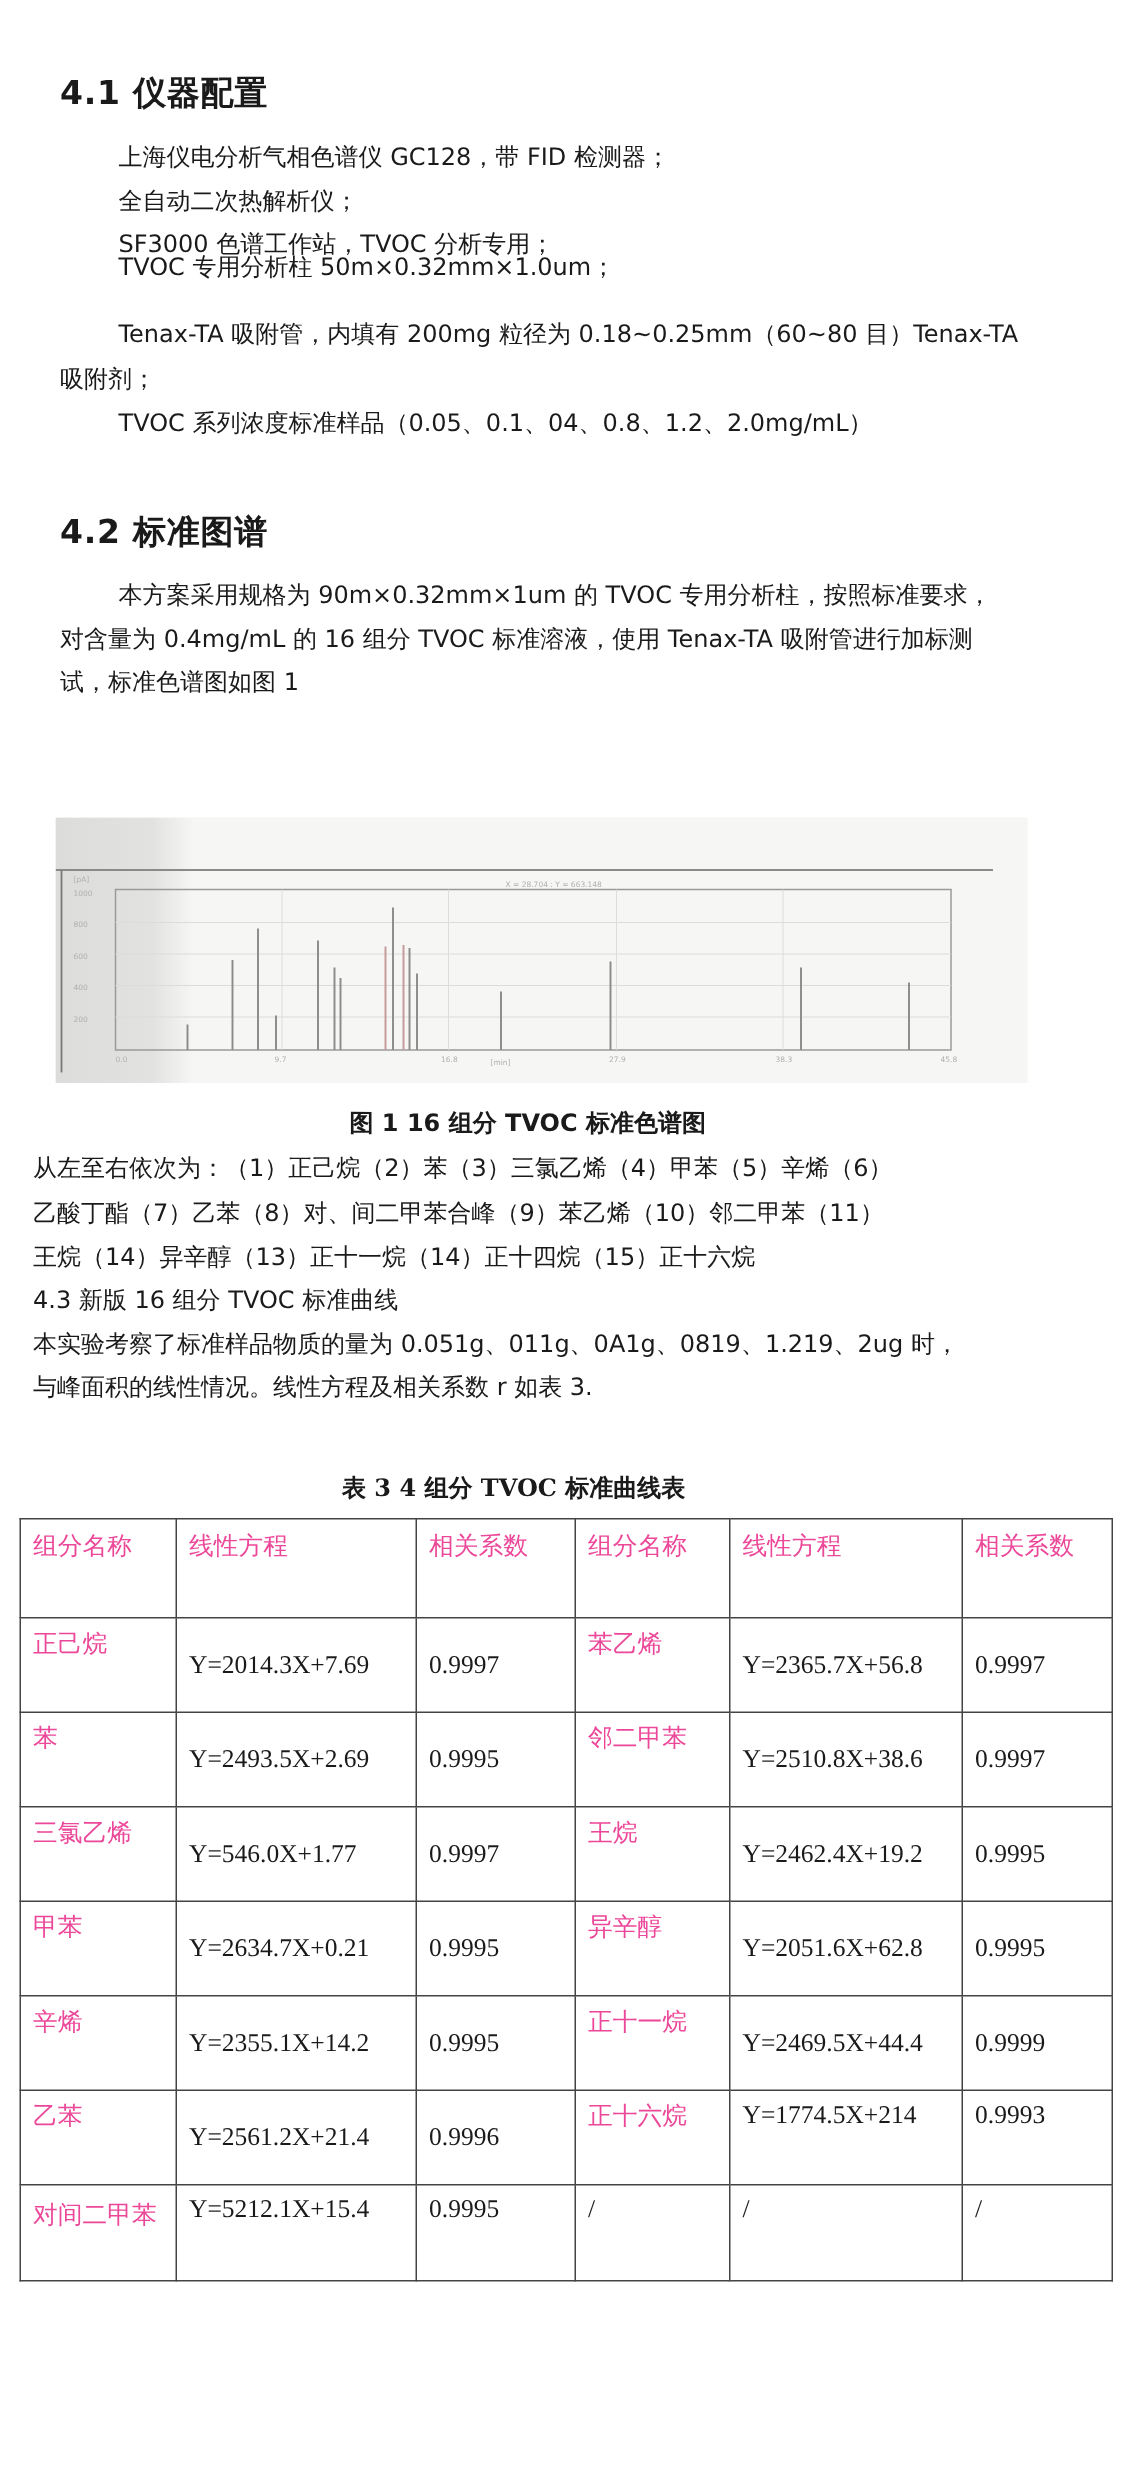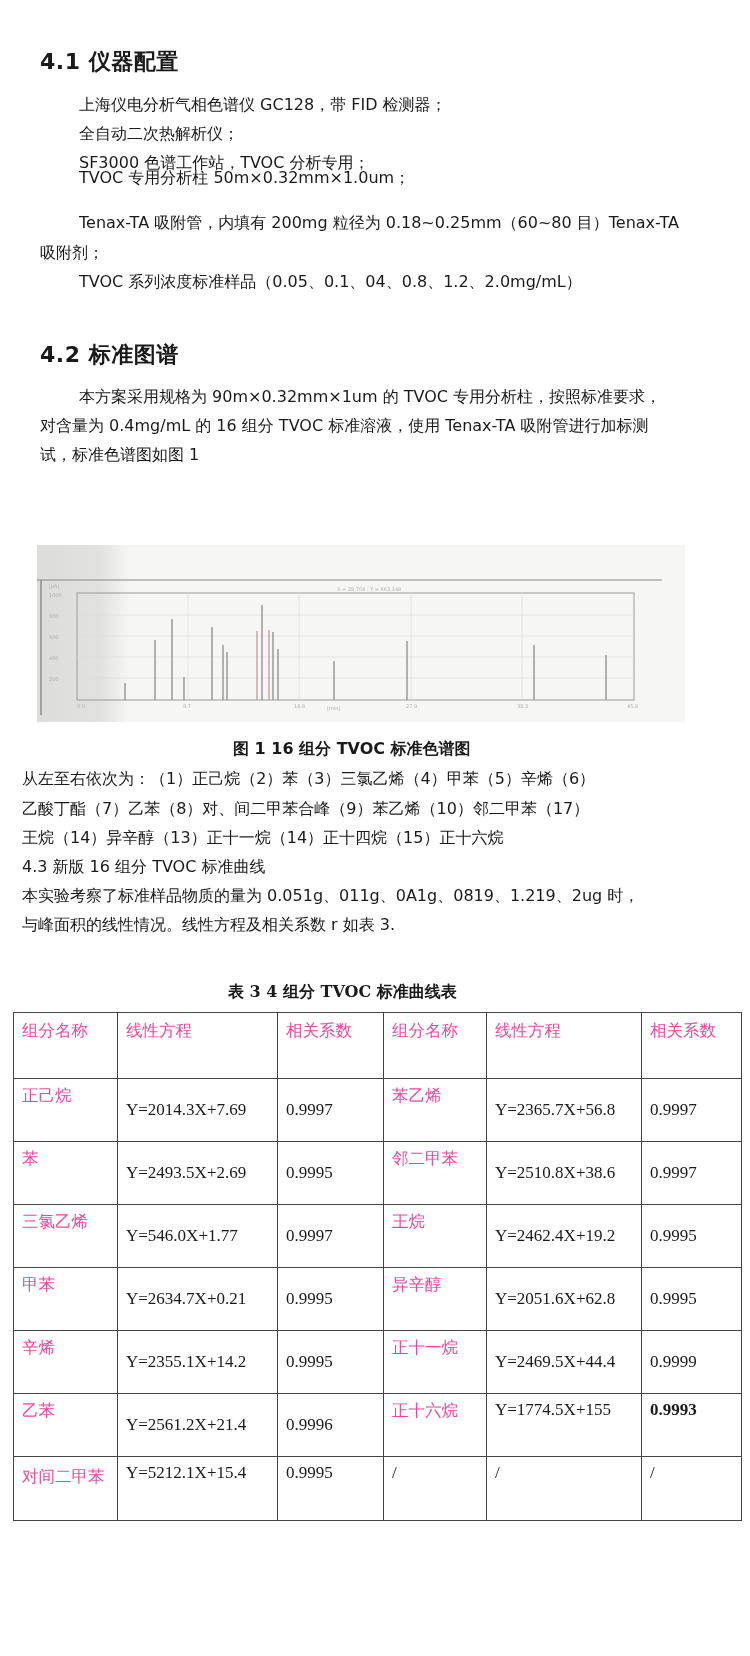--- a/index.html
+++ b/index.html
@@ -85,21 +85,21 @@
       <line x1="370" y1="155" x2="370" y2="96"></line>
       <line x1="497" y1="155" x2="497" y2="100"></line>
       <line x1="569" y1="155" x2="569" y2="110"></line>
     </g>
   </svg>
 </div>
 
 <div class="abs cap" style="left:233px; top:739px;">图 1 16 组分 TVOC 标准色谱图</div>
 
 <div class="abs p" style="left:22px; top:769px;">从左至右依次为：（1）正己烷（2）苯（3）三氯乙烯（4）甲苯（5）辛烯（6）</div>
-<div class="abs p" style="left:22px; top:799px;">乙酸丁酯（7）乙苯（8）对、间二甲苯合峰（9）苯乙烯（10）邻二甲苯（17）</div>
+<div class="abs p" style="left:22px; top:799px;">乙酸丁酯（7）乙苯（8）对、间二甲苯合峰（9）苯乙烯（10）邻二甲苯（11）</div>
 <div class="abs p" style="left:22px; top:828px;">王烷（14）异辛醇（13）正十一烷（14）正十四烷（15）正十六烷</div>
 
 <div class="abs p" style="left:22px; top:857px;">4.3 新版 16 组分 TVOC 标准曲线</div>
 <div class="abs p" style="left:22px; top:886px;">本实验考察了标准样品物质的量为 0.051g、011g、0A1g、0819、1.219、2ug 时，</div>
 <div class="abs p" style="left:22px; top:915px;">与峰面积的线性情况。线性方程及相关系数 r 如表 3.</div>
 
 <div class="abs cap" style="left:228px; top:982px; font-family:'DejaVu Serif', serif;">表 3 4 组分 TVOC 标准曲线表</div>
 
 <table>
   <colgroup>
@@ -157,22 +157,22 @@
     <td class="val">0.9995</td>
     <td class="name">正十一烷</td>
     <td class="val">Y=2469.5X+44.4</td>
     <td class="val">0.9999</td>
   </tr>
   <tr>
     <td class="name">乙苯</td>
     <td class="val">Y=2561.2X+21.4</td>
     <td class="val">0.9996</td>
     <td class="name">正十六烷</td>
-    <td class="val" style="padding-top:6px;">Y=1774.5X+155</td>
-    <td class="val" style="padding-top:6px;font-weight:bold;">0.9993</td>
+    <td class="val" style="padding-top:6px;">Y=1774.5X+214</td>
+    <td class="val" style="padding-top:6px;">0.9993</td>
   </tr>
   <tr class="last">
     <td class="name" style="white-space:normal; line-height:27px; word-break:break-all;">对间二甲苯</td>
     <td class="val" style="padding-top:6px;">Y=5212.1X+15.4</td>
     <td class="val" style="padding-top:6px;">0.9995</td>
     <td class="val" style="padding-top:6px;">/</td>
     <td class="val" style="padding-top:6px;">/</td>
     <td class="val" style="padding-top:6px;">/</td>
   </tr>
 </tbody>

